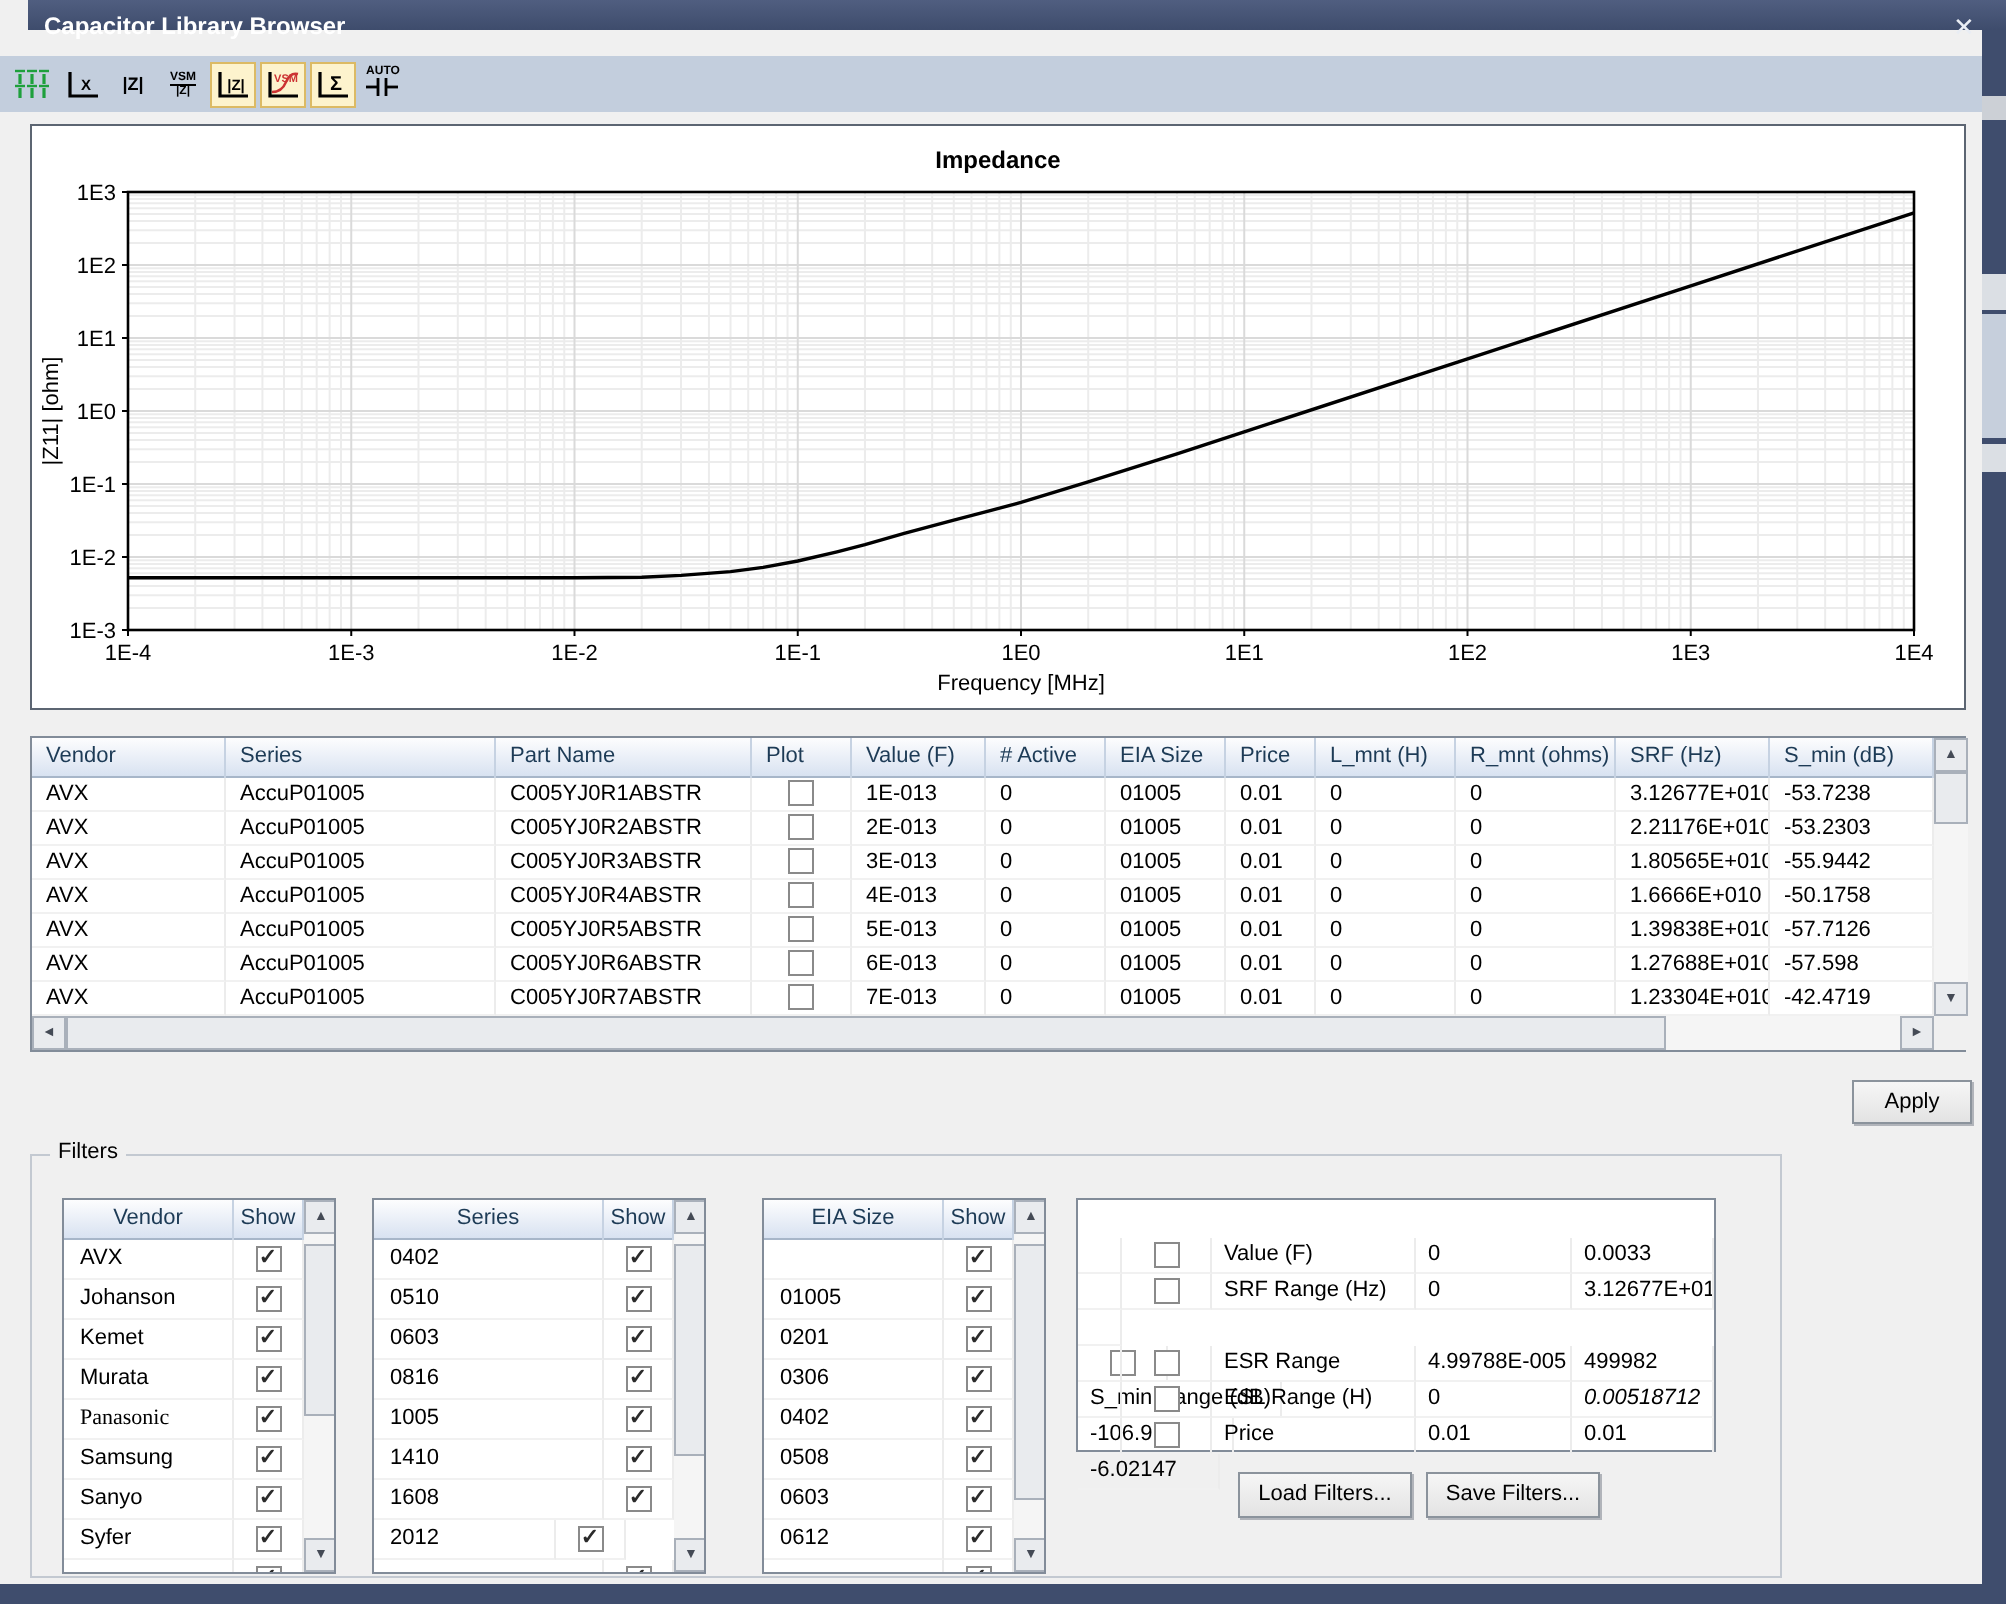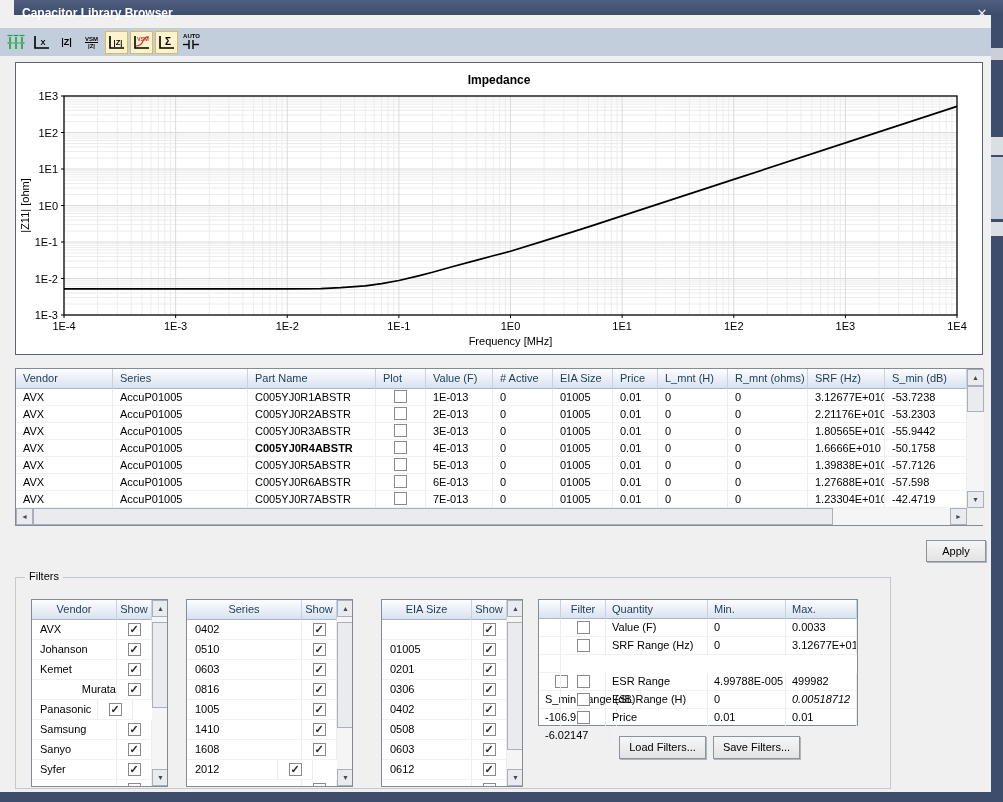--- a/index.html
+++ b/index.html
@@ -368,21 +368,21 @@
         <div class="pt-cell" style="width: 60px;">01005</div>
         <div class="pt-cell" style="width: 45px;">0.01</div>
         <div class="pt-cell" style="width: 70px;">0</div>
         <div class="pt-cell" style="width: 80px;">0</div>
         <div class="pt-cell" style="width: 77px;">1.80565E+010</div>
         <div class="pt-cell" style="width: 82px;">-55.9442</div>
       </div>
       <div class="pt-row" style="left: 0px; top: 71px; width: 951px;">
         <div class="pt-cell" style="width: 97px;">AVX</div>
         <div class="pt-cell" style="width: 135px;">AccuP01005</div>
-        <div class="pt-cell" style="width: 128px; font-weight: bold;">C005YJ0R4ABSTR</div>
+        <div class="pt-cell" style="width: 128px;">C005YJ0R4ABSTR</div>
         <div class="pt-cell" style="width: 50px; text-align: center; padding-left: 0px;"><span class="cb" style="margin-top: 1px;"></span></div>
         <div class="pt-cell" style="width: 67px;">4E-013</div>
         <div class="pt-cell" style="width: 60px;">0</div>
         <div class="pt-cell" style="width: 60px;">01005</div>
         <div class="pt-cell" style="width: 45px;">0.01</div>
         <div class="pt-cell" style="width: 70px;">0</div>
         <div class="pt-cell" style="width: 80px;">0</div>
         <div class="pt-cell" style="width: 77px;">1.6666E+010</div>
         <div class="pt-cell" style="width: 82px;">-50.1758</div>
       </div>
@@ -455,25 +455,25 @@
         </div>
         <div class="fl-row" style="left: 0px; top: 40px; width: 120px;">
           <div class="fl-cell" style="width: 85px;">Johanson</div>
           <div class="fl-cell center" style="width: 35px;"><span class="cb" style="margin-top: 3px;">✓</span></div>
         </div>
         <div class="fl-row" style="left: 0px; top: 60px; width: 120px;">
           <div class="fl-cell" style="width: 85px;">Kemet</div>
           <div class="fl-cell center" style="width: 35px;"><span class="cb" style="margin-top: 3px;">✓</span></div>
         </div>
         <div class="fl-row" style="left: 0px; top: 80px; width: 120px;">
-          <div class="fl-cell" style="width: 85px; text-align: right;">Murata</div>
+          <div class="fl-cell" style="width: 85px;">Murata</div>
           <div class="fl-cell center" style="width: 35px;"><span class="cb" style="margin-top: 3px;">✓</span></div>
         </div>
         <div class="fl-row" style="left: 0px; top: 100px; width: 120px;">
-          <div class="fl-cell" style="width: 66px;">Panasonic</div>
+          <div class="fl-cell" style="width: 85px; font-family: Liberation Serif, serif;">Panasonic</div>
           <div class="fl-cell center" style="width: 35px;"><span class="cb" style="margin-top: 3px;">✓</span></div>
         </div>
         <div class="fl-row" style="left: 0px; top: 120px; width: 120px;">
           <div class="fl-cell" style="width: 85px;">Samsung</div>
           <div class="fl-cell center" style="width: 35px;"><span class="cb" style="margin-top: 3px;">✓</span></div>
         </div>
         <div class="fl-row" style="left: 0px; top: 140px; width: 120px;">
           <div class="fl-cell" style="width: 85px;">Sanyo</div>
           <div class="fl-cell center" style="width: 35px;"><span class="cb" style="margin-top: 3px;">✓</span></div>
         </div>
@@ -577,27 +577,20 @@
           <div class="fl-cell" style="width: 90px;"></div>
           <div class="fl-cell center" style="width: 35px;"><span class="cb" style="margin-top: 3px;">✓</span></div>
         </div>
         <div class="sb-track" style="left: 125px; top: 0px; width: 17px; height: 186px;"></div>
         <div class="sb-btn" style="left: 125px; top: 0px;">▲</div>
         <div class="sb-thumb" style="left: 125px; top: 22px; width: 17px; height: 128px;"></div>
         <div class="sb-btn" style="left: 125px; top: 169px;">▼</div>
       </div>
 
     <div class="qt-table" id="qty-table">
-        <div class="fl-head" style="width: 318px; height: 19px;">
-          <div class="fl-hcell" style="width: 22px; height: 19px; line-height: 18px;"></div>
-          <div class="fl-hcell" style="width: 45px; height: 19px; line-height: 18px;">Filter</div>
-          <div class="fl-hcell" style="width: 102px; height: 19px; line-height: 18px; text-align: left; padding-left: 6px;">Quantity</div>
-          <div class="fl-hcell" style="width: 78px; height: 19px; line-height: 18px; text-align: left; padding-left: 6px;">Min.</div>
-          <div class="fl-hcell" style="width: 71px; height: 19px; line-height: 18px; text-align: left; padding-left: 6px;">Max.</div>
-        </div>
         <div class="fl-row" style="left: 0px; top: 19px; width: 318px; height: 18px;">
           <div class="fl-cell" style="width: 22px; height: 18px;"></div>
           <div class="fl-cell center" style="width: 45px; height: 18px;"><span class="cb" style="margin-top: 2px;"></span></div>
           <div class="fl-cell" style="width: 102px; height: 18px; line-height: 17px; padding-left: 6px;">Value (F)</div>
           <div class="fl-cell" style="width: 78px; height: 18px; line-height: 17px; padding-left: 6px;">0</div>
           <div class="fl-cell" style="width: 71px; height: 18px; line-height: 17px; padding-left: 6px;">0.0033</div>
         </div>
         <div class="fl-row" style="left: 0px; top: 37px; width: 318px; height: 18px;">
           <div class="fl-cell" style="width: 22px; height: 18px;"></div>
           <div class="fl-cell center" style="width: 45px; height: 18px;"><span class="cb" style="margin-top: 2px;"></span></div>

